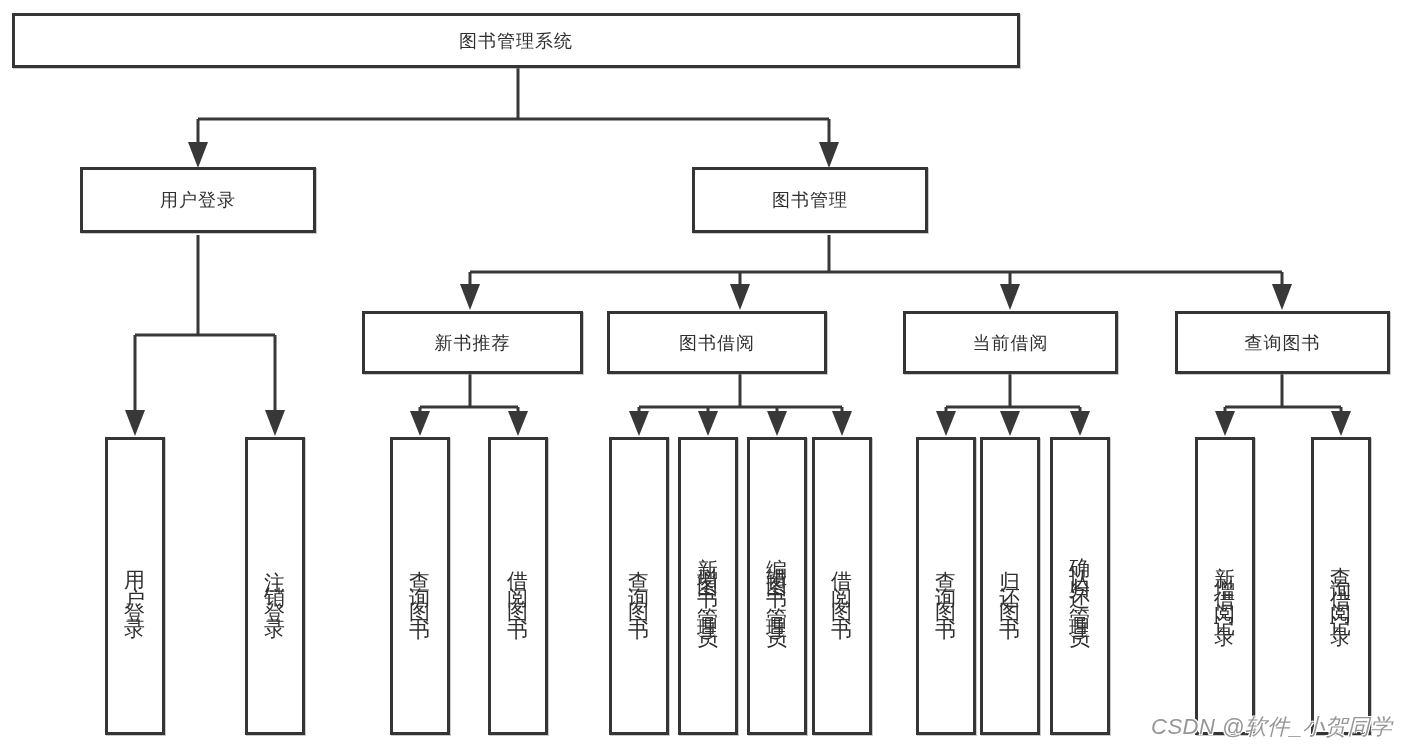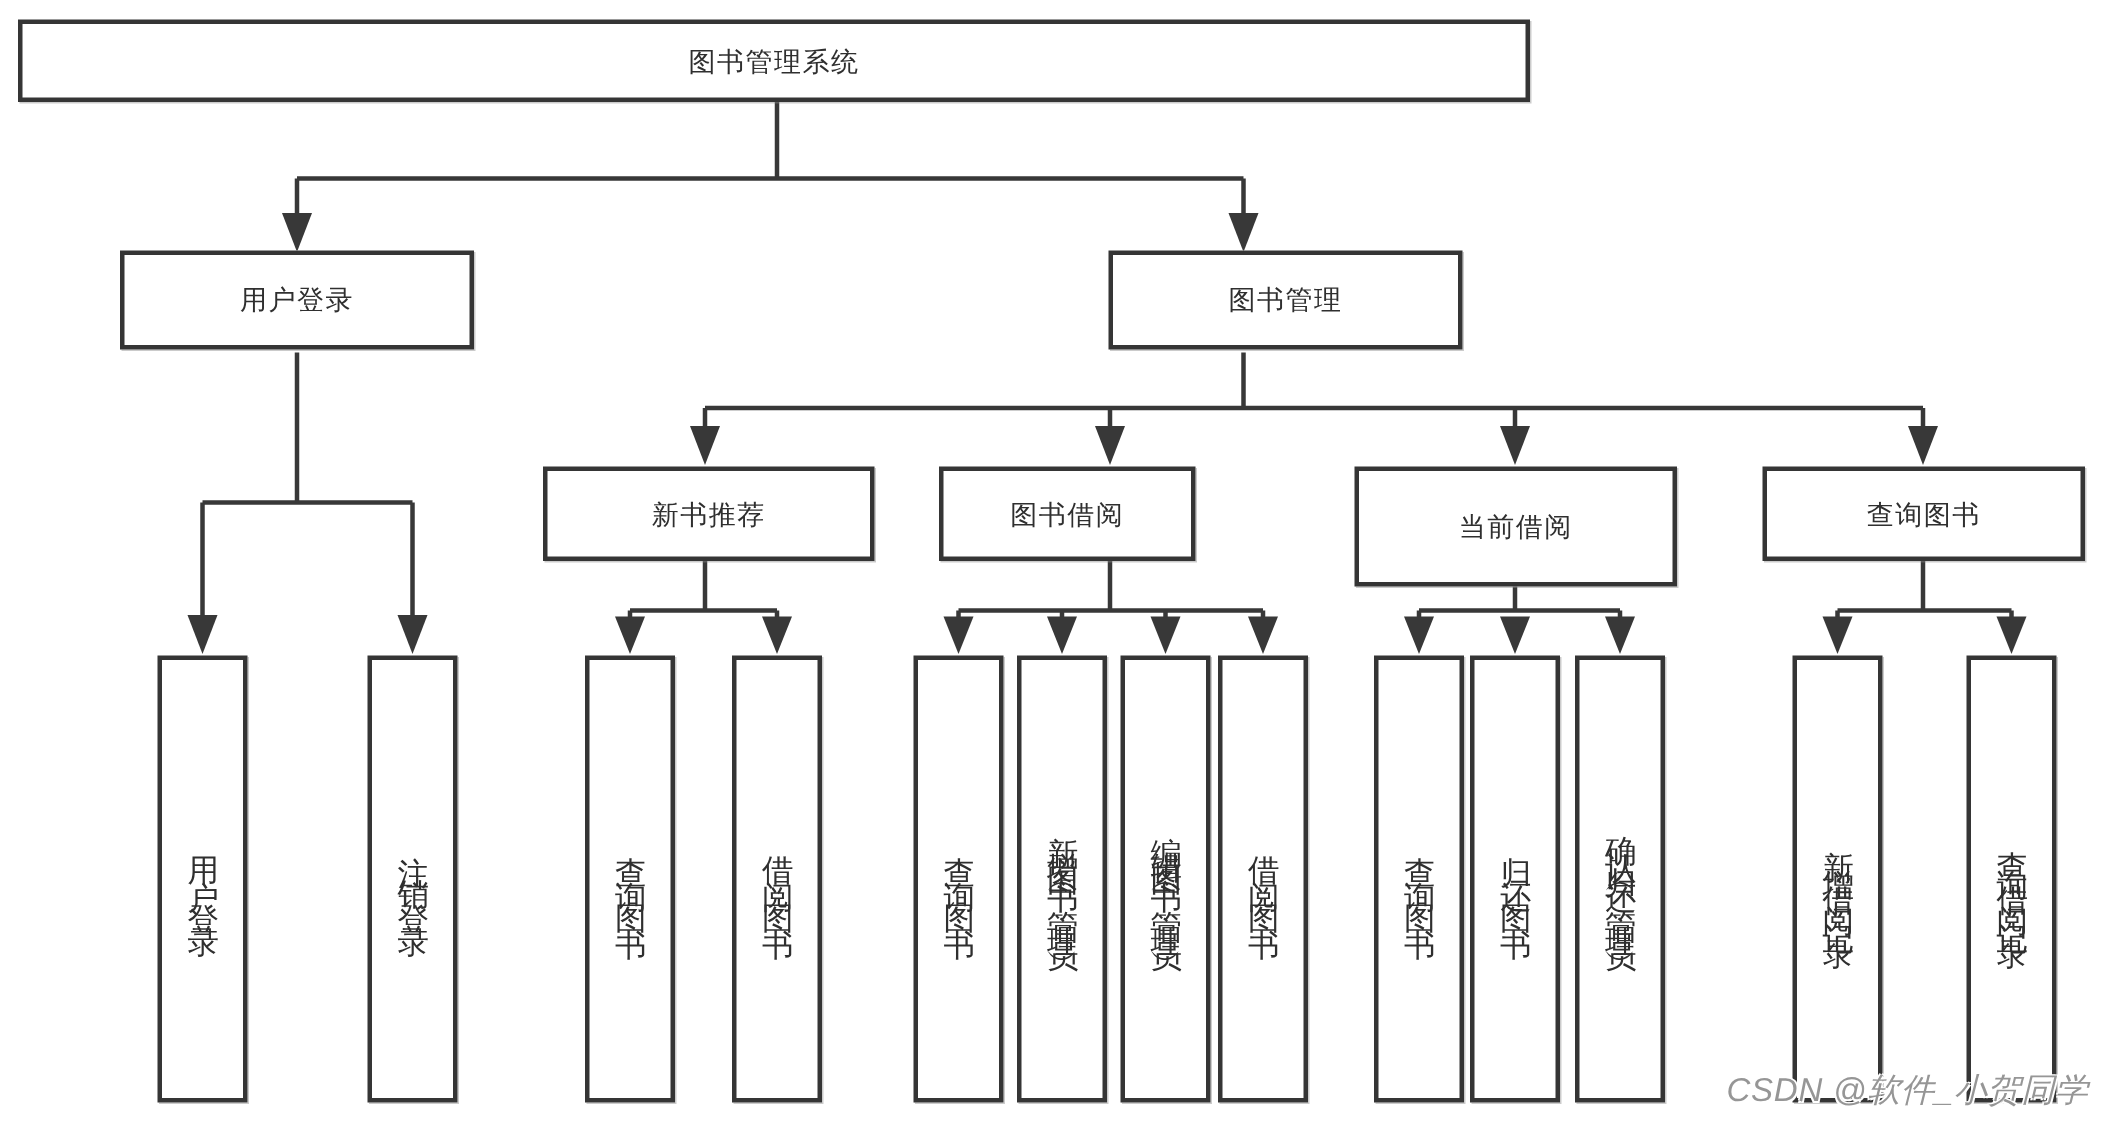--- a/index.html
+++ b/index.html
@@ -87,31 +87,31 @@
     </g>
   </svg>
 
   <div class="node hbox" style="left:12px;top:13px;width:1008px;height:55px">
     <span>图书管理系统</span>
   </div>
 
   <div class="node hbox" style="left:80px;top:167px;width:236px;height:66px">
     <span>用户登录</span>
   </div>
-  <div class="node hbox" style="left:739px;top:167px;width:236px;height:66px">
+  <div class="node hbox" style="left:692px;top:167px;width:236px;height:66px">
     <span>图书管理</span>
   </div>
 
   <div class="node hbox" style="left:362px;top:311px;width:221px;height:63px">
     <span>新书推荐</span>
   </div>
-  <div class="node hbox" style="left:626px;top:311px;width:171px;height:63px">
+  <div class="node hbox" style="left:607px;top:311px;width:220px;height:63px">
     <span>图书借阅</span>
   </div>
-  <div class="node hbox" style="left:903px;top:311px;width:215px;height:80px">
+  <div class="node hbox" style="left:903px;top:311px;width:215px;height:63px">
     <span>当前借阅</span>
   </div>
   <div class="node hbox" style="left:1175px;top:311px;width:215px;height:63px">
     <span>查询图书</span>
   </div>
 
   <div class="node vbox s4" style="left:105px">
     <span>用户登录</span>
   </div>
   <div class="node vbox s4" style="left:245px">

